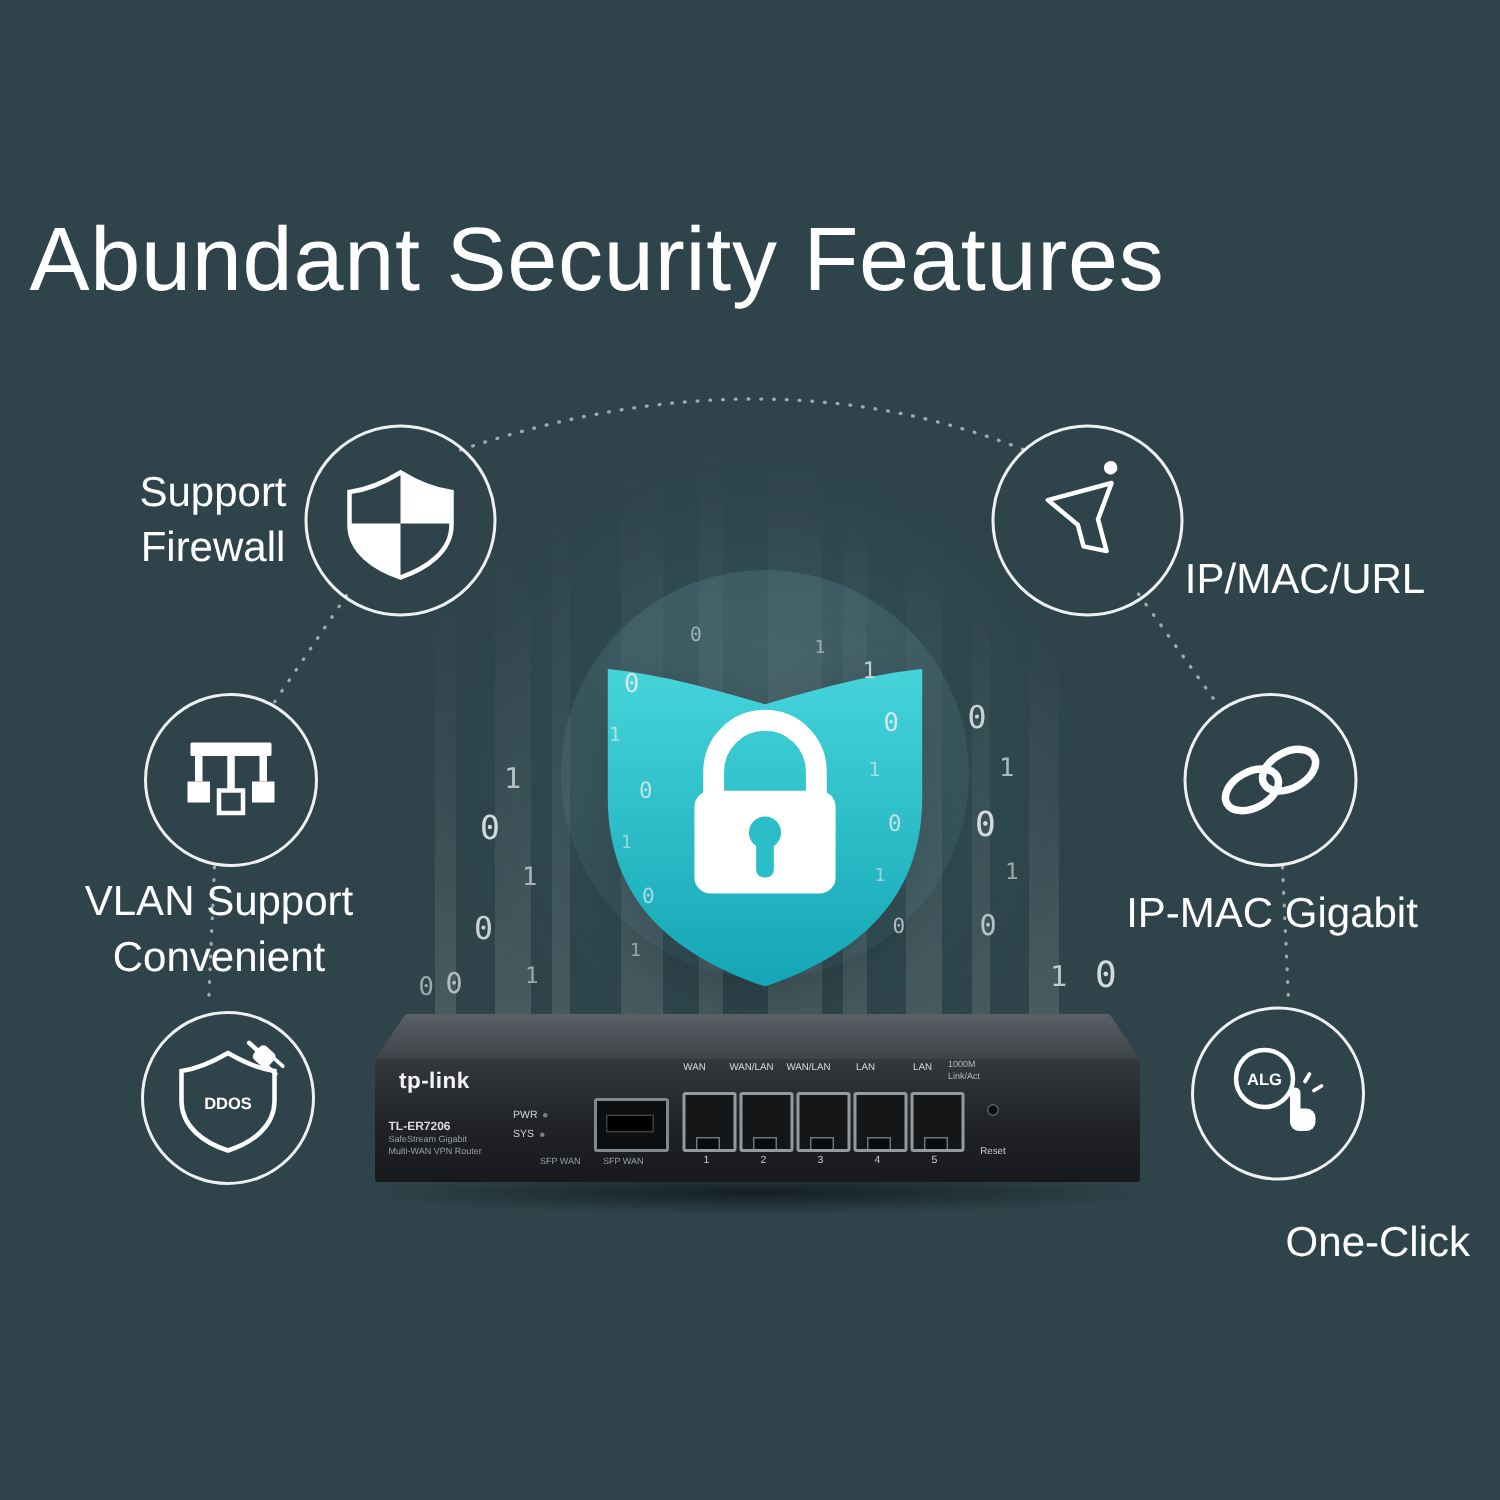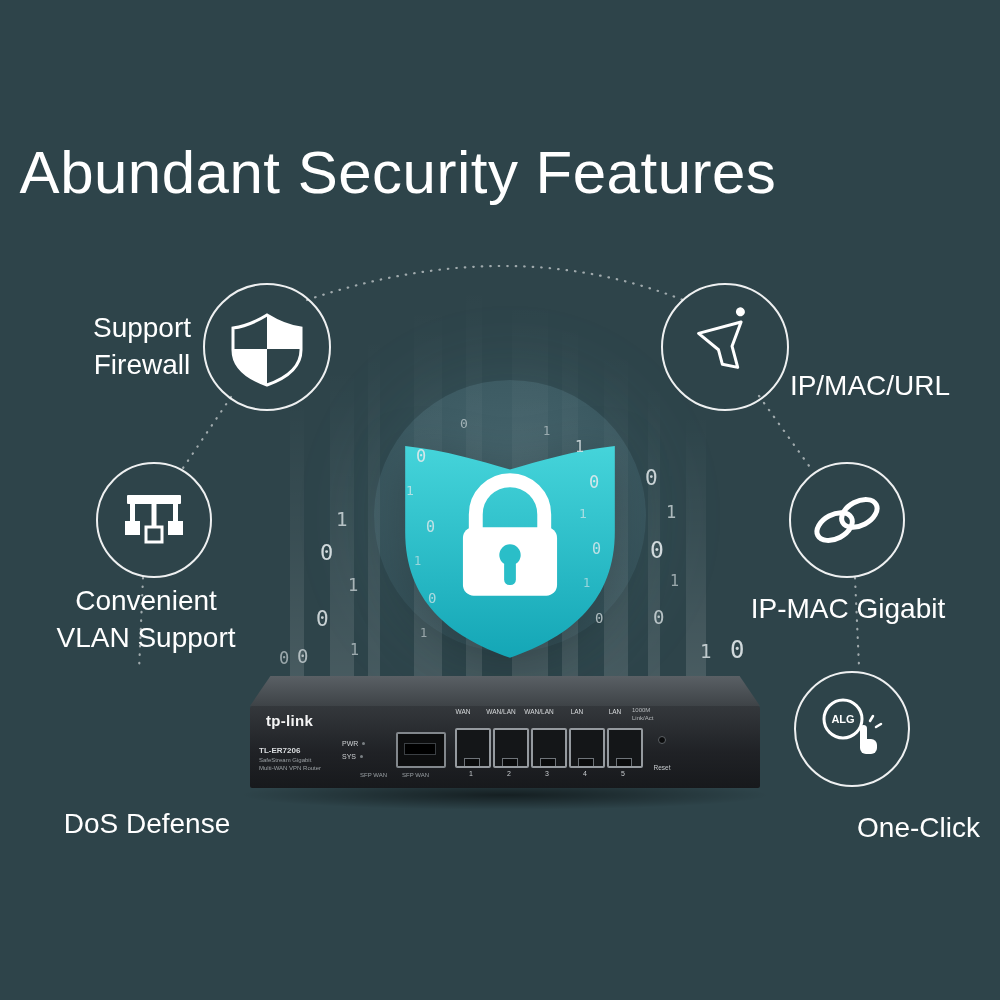--- a/index.html
+++ b/index.html
@@ -165,38 +165,47 @@
       <rect x="-27" y="-25" width="54" height="9" rx="1" fill="#ffffff"></rect>
       <rect x="-24" y="-16" width="5" height="17" fill="#ffffff"></rect>
       <rect x="-2.5" y="-16" width="5" height="23" fill="#ffffff"></rect>
       <rect x="19" y="-16" width="5" height="17" fill="#ffffff"></rect>
       <rect x="-29" y="1" width="15" height="14" fill="#ffffff"></rect>
       <rect x="14" y="1" width="15" height="14" fill="#ffffff"></rect>
       <rect x="-8" y="7" width="16" height="15" fill="none" stroke="#ffffff" stroke-width="3"></rect>
     </svg>
   </div>
   <div class="f-label" style="left:22px;top:583px;width:248px;">
+    <span>VLAN Support</span>
     <span>Convenient</span>
-    <span>VLAN Support</span>
   </div>
 
   <div class="feature-circle md" style="left:789px;top:462px;">
     <svg width="112" height="112" viewBox="-56 -56 112 112">
       <g transform="rotate(-28)" fill="none" stroke="#ffffff" stroke-width="5">
         <ellipse cx="-14" cy="0" rx="19" ry="12"></ellipse>
         <ellipse cx="14" cy="0" rx="19" ry="12"></ellipse>
       </g>
     </svg>
   </div>
   <div class="f-label" style="left:728px;top:591px;width:240px;">
     <span>IP-MAC Gigabit</span>
   </div>
 
-  <div class="f-label" style="left:40px;top:806px;width:214px;">
-    <span>DoS Defense</span>
+  <div class="feature-circle md" style="left:94px;top:674px;">
+    <svg width="112" height="112" viewBox="-56 -56 112 112">
+      <path d="M0,-30 C 12,-23 24,-19 31,-18 L31,2 C31,19 16,30 0,35 C-16,30 -31,19 -31,2 L-31,-18 C-24,-19 -12,-23 0,-30 Z" fill="none" stroke="#ffffff" stroke-width="3"></path>
+      <text x="0" y="7" text-anchor="middle" font-size="11" font-weight="bold" fill="#ffffff" font-family="Liberation Sans, sans-serif">DDOS</text>
+      <g transform="translate(26,-26) rotate(42)">
+        <line x1="-16" y1="0" x2="-9" y2="0" stroke="#ffffff" stroke-width="3" stroke-linecap="round"></line>
+        <rect x="-9" y="-6" width="13" height="12" rx="3" fill="#ffffff"></rect>
+        <line x1="4" y1="-3.5" x2="11" y2="-3.5" stroke="#ffffff" stroke-width="2.5" stroke-linecap="round"></line>
+        <line x1="4" y1="3.5" x2="11" y2="3.5" stroke="#ffffff" stroke-width="2.5" stroke-linecap="round"></line>
+      </g>
+    </svg>
   </div>
 
   <div class="feature-circle md" style="left:794px;top:671px;">
     <svg width="112" height="112" viewBox="-56 -56 112 112">
       <circle cx="-9" cy="-10" r="19" fill="none" stroke="#ffffff" stroke-width="3"></circle>
       <text x="-9" y="-6" text-anchor="middle" font-size="11" font-weight="bold" fill="#ffffff" font-family="Liberation Sans, sans-serif">ALG</text>
       <g transform="translate(11,12)">
         <rect x="-3" y="-16" width="7" height="22" rx="3.5" fill="#ffffff"></rect>
         <rect x="-3" y="-2" width="17" height="15" rx="6" fill="#ffffff"></rect>
         <path d="M 7,-20 l 3,-5 M 13,-14 l 5,-3" stroke="#ffffff" stroke-width="2.5" stroke-linecap="round" fill="none"></path>

